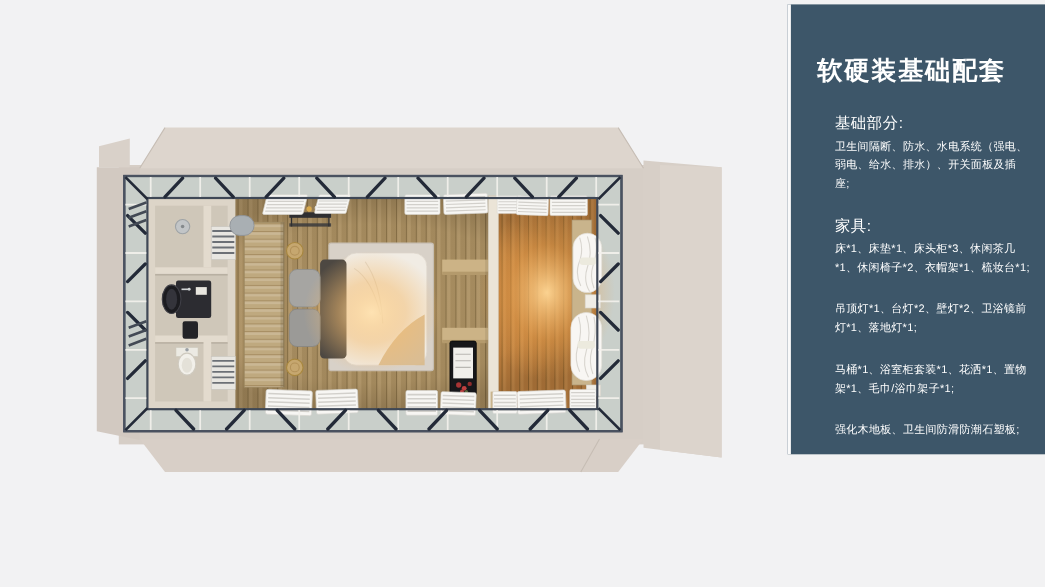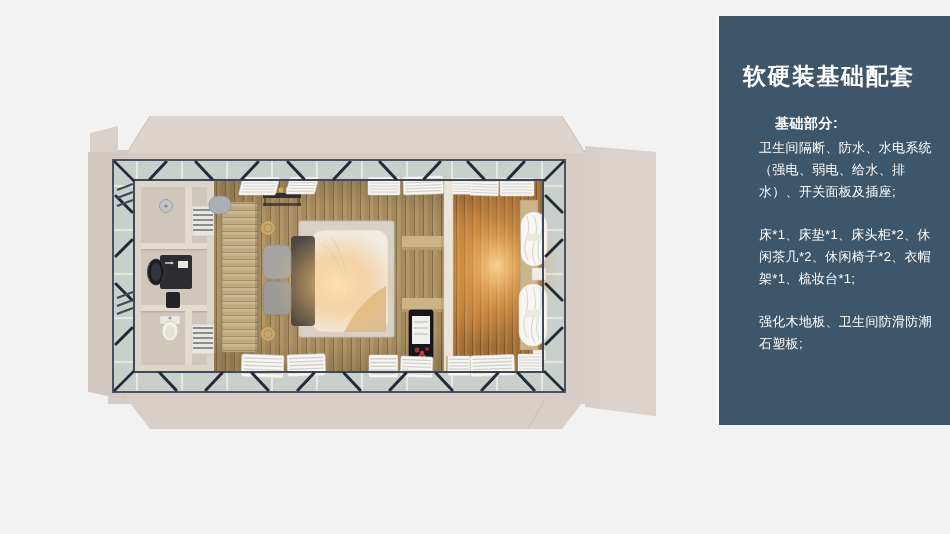--- a/index.html
+++ b/index.html
@@ -1,25 +1,25 @@
 <!DOCTYPE html>
 <html><head>
 <meta charset="utf-8">
 <style>
   html,body{margin:0;padding:0;background:#e8e8ea;}
   .stage{position:relative;width:950px;height:534px;background:#f2f2f3;overflow:hidden;
          font-family:"Liberation Sans","DejaVu Sans",sans-serif;}
   .render{position:absolute;left:0;top:0;width:716px;height:534px;}
   .render svg{display:block;width:716px;height:534px;}
-  .panel{position:absolute;top:16px;right:0;width:234px;height:409px;box-sizing:border-box;
+  .panel{position:absolute;top:4px;right:0;width:234px;height:409px;box-sizing:border-box;
          padding:46px 12px 0 24px;border-left:3px solid #fafafa;}
   .panel-title{margin:0 0 24px 0;font-size:23px;font-weight:bold;letter-spacing:1.5px;line-height:1.25;}
   .sec{margin:0 0 21px 16px;}
-  .sec h2{margin:0 0 5px 16px;font-size:14px;font-weight:bold;letter-spacing:.5px;line-height:1.2;}
-  .sec p{margin:0;width:178px;font-size:13px;line-height:1.7;letter-spacing:.3px;}
+  .sec h2{margin:0 0 5px 0;font-size:14px;font-weight:normal;letter-spacing:.5px;line-height:1.2;}
+  .sec p{margin:0;width:178px;font-size:10px;line-height:1.7;letter-spacing:.3px;}
 </style>
 </head>
 <body>
 
 <div class="stage">
 
   <div class="render">
     <svg viewBox="0 0 716 534">
       <defs>
         <pattern id="woodA" width="9" height="12" patternUnits="userSpaceOnUse">
@@ -224,27 +224,30 @@
 
   <aside class="panel" style="background: rgb(61, 86, 105); color: rgb(255, 255, 255);">
     <h1 class="panel-title">软硬装基础配套</h1>
 
     <section class="sec">
       <h2>基础部分:</h2>
       <p>卫生间隔断、防水、水电系统（强电、弱电、给水、排水）、开关面板及插座;</p>
     </section>
 
     <section class="sec">
-      <p>床*1、床垫*1、床头柜*2、休闲茶几*2、休闲椅子*2、衣帽架*1、梳妆台*1;</p>
-    </section>
-
-    <section class="sec">
-    </section>
-
-    <section class="sec">
+      <h2>家具:</h2>
+      <p>床*1、床垫*1、床头柜*3、休闲茶几*1、休闲椅子*2、衣帽架*1、梳妆台*1;</p>
+    </section>
+
+    <section class="sec">
+      <p>吊顶灯*1、台灯*2、壁灯*2、卫浴镜前灯*1、落地灯*1;</p>
+    </section>
+
+    <section class="sec">
+      <p>马桶*1、浴室柜套装*1、花洒*1、置物架*1、毛巾/浴巾架子*1;</p>
     </section>
 
     <section class="sec">
       <p>强化木地板、卫生间防滑防潮石塑板;</p>
     </section>
   </aside>
 
 </div>
 
 </body></html>

